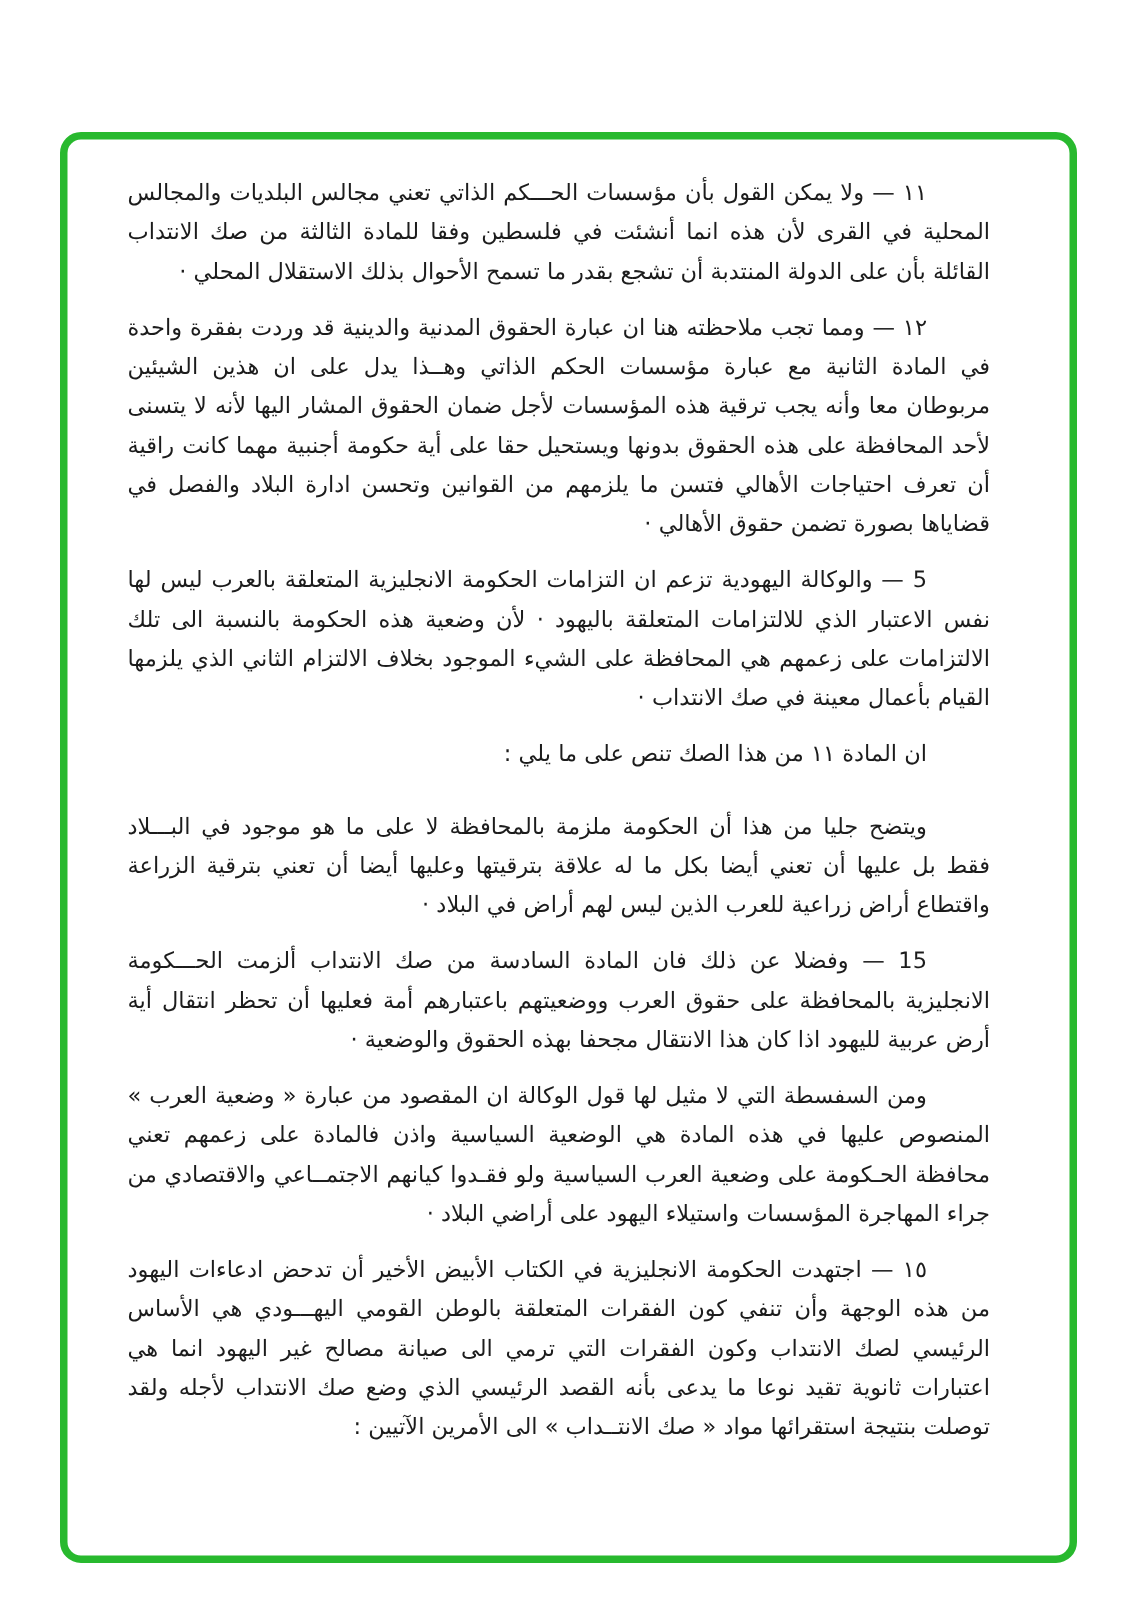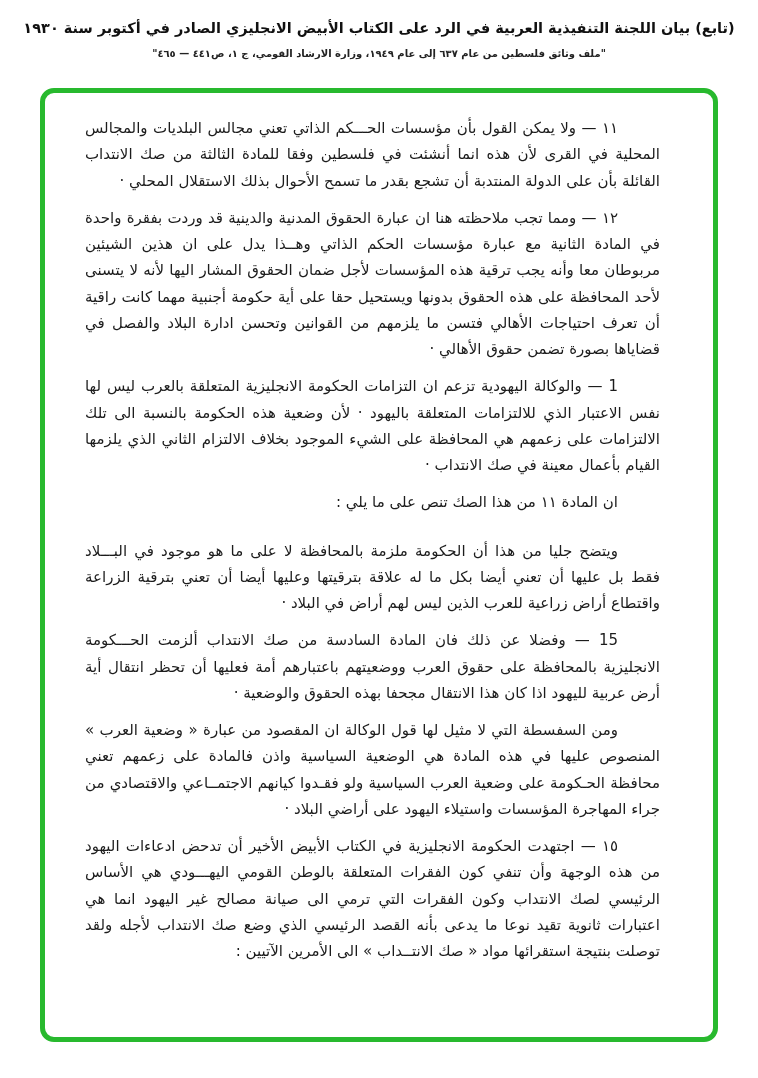--- a/index.html
+++ b/index.html
@@ -66,30 +66,26 @@
 
   .paragraph.standalone-line {
     margin-bottom: 22px;
   }
 </style>
 </head>
 <body>
 
 <div class="page">
 
-  <div class="page-header">
-    <div class="page-title">(تابع) بيان اللجنة التنفيذية العربية في الرد على الكتاب الأبيض الانجليزي الصادر في أكتوبر سنة ١٩٣٠</div>
-    <div class="source-note">"ملف وثائق فلسطين من عام ٦٣٧ إلى عام ١٩٤٩، وزارة الارشاد القومي، ج ١، ص٤٤١ — ٤٦٥"</div>
-  </div>
 
   <div class="document-frame">
     <div class="body-text">
       <p class="paragraph">١١ — ولا يمكن القول بأن مؤسسات الحـــكم الذاتي تعني مجالس البلديات والمجالس المحلية في القرى لأن هذه انما أنشئت في فلسطين وفقا للمادة الثالثة من صك الانتداب القائلة بأن على الدولة المنتدبة أن تشجع بقدر ما تسمح الأحوال بذلك الاستقلال المحلي ·</p>
       <p class="paragraph">١٢ — ومما تجب ملاحظته هنا ان عبارة الحقوق المدنية والدينية قد وردت بفقرة واحدة في المادة الثانية مع عبارة مؤسسات الحكم الذاتي وهــذا يدل على ان هذين الشيئين مربوطان معا وأنه يجب ترقية هذه المؤسسات لأجل ضمان الحقوق المشار اليها لأنه لا يتسنى لأحد المحافظة على هذه الحقوق بدونها ويستحيل حقا على أية حكومة أجنبية مهما كانت راقية أن تعرف احتياجات الأهالي فتسن ما يلزمهم من القوانين وتحسن ادارة البلاد والفصل في قضاياها بصورة تضمن حقوق الأهالي ·</p>
-      <p class="paragraph">1 — والوكالة اليهودية تزعم ان التزامات الحكومة الانجليزية المتعلقة بالعرب ليس لها نفس الاعتبار الذي للالتزامات المتعلقة باليهود · لأن وضعية هذه الحكومة بالنسبة الى تلك الالتزامات على زعمهم هي المحافظة على الشيء الموجود بخلاف الالتزام الثاني الذي يلزمها القيام بأعمال معينة في صك الانتداب ·</p>
+      <p class="paragraph">5 — والوكالة اليهودية تزعم ان التزامات الحكومة الانجليزية المتعلقة بالعرب ليس لها نفس الاعتبار الذي للالتزامات المتعلقة باليهود · لأن وضعية هذه الحكومة بالنسبة الى تلك الالتزامات على زعمهم هي المحافظة على الشيء الموجود بخلاف الالتزام الثاني الذي يلزمها القيام بأعمال معينة في صك الانتداب ·</p>
       <p class="paragraph standalone-line">ان المادة ١١ من هذا الصك تنص على ما يلي :</p>
       <p class="paragraph">ويتضح جليا من هذا أن الحكومة ملزمة بالمحافظة لا على ما هو موجود في البـــلاد فقط بل عليها أن تعني أيضا بكل ما له علاقة بترقيتها وعليها أيضا أن تعني بترقية الزراعة واقتطاع أراض زراعية للعرب الذين ليس لهم أراض في البلاد ·</p>
       <p class="paragraph">15 — وفضلا عن ذلك فان المادة السادسة من صك الانتداب ألزمت الحـــكومة الانجليزية بالمحافظة على حقوق العرب ووضعيتهم باعتبارهم أمة فعليها أن تحظر انتقال أية أرض عربية لليهود اذا كان هذا الانتقال مجحفا بهذه الحقوق والوضعية ·</p>
       <p class="paragraph">ومن السفسطة التي لا مثيل لها قول الوكالة ان المقصود من عبارة « وضعية العرب » المنصوص عليها في هذه المادة هي الوضعية السياسية واذن فالمادة على زعمهم تعني محافظة الحـكومة على وضعية العرب السياسية ولو فقـدوا كيانهم الاجتمــاعي والاقتصادي من جراء المهاجرة المؤسسات واستيلاء اليهود على أراضي البلاد ·</p>
       <p class="paragraph">١٥ — اجتهدت الحكومة الانجليزية في الكتاب الأبيض الأخير أن تدحض ادعاءات اليهود من هذه الوجهة وأن تنفي كون الفقرات المتعلقة بالوطن القومي اليهـــودي هي الأساس الرئيسي لصك الانتداب وكون الفقرات التي ترمي الى صيانة مصالح غير اليهود انما هي اعتبارات ثانوية تقيد نوعا ما يدعى بأنه القصد الرئيسي الذي وضع صك الانتداب لأجله ولقد توصلت بنتيجة استقرائها مواد « صك الانتــداب » الى الأمرين الآتيين :</p>
     </div>
   </div>
 
 </div>
 

